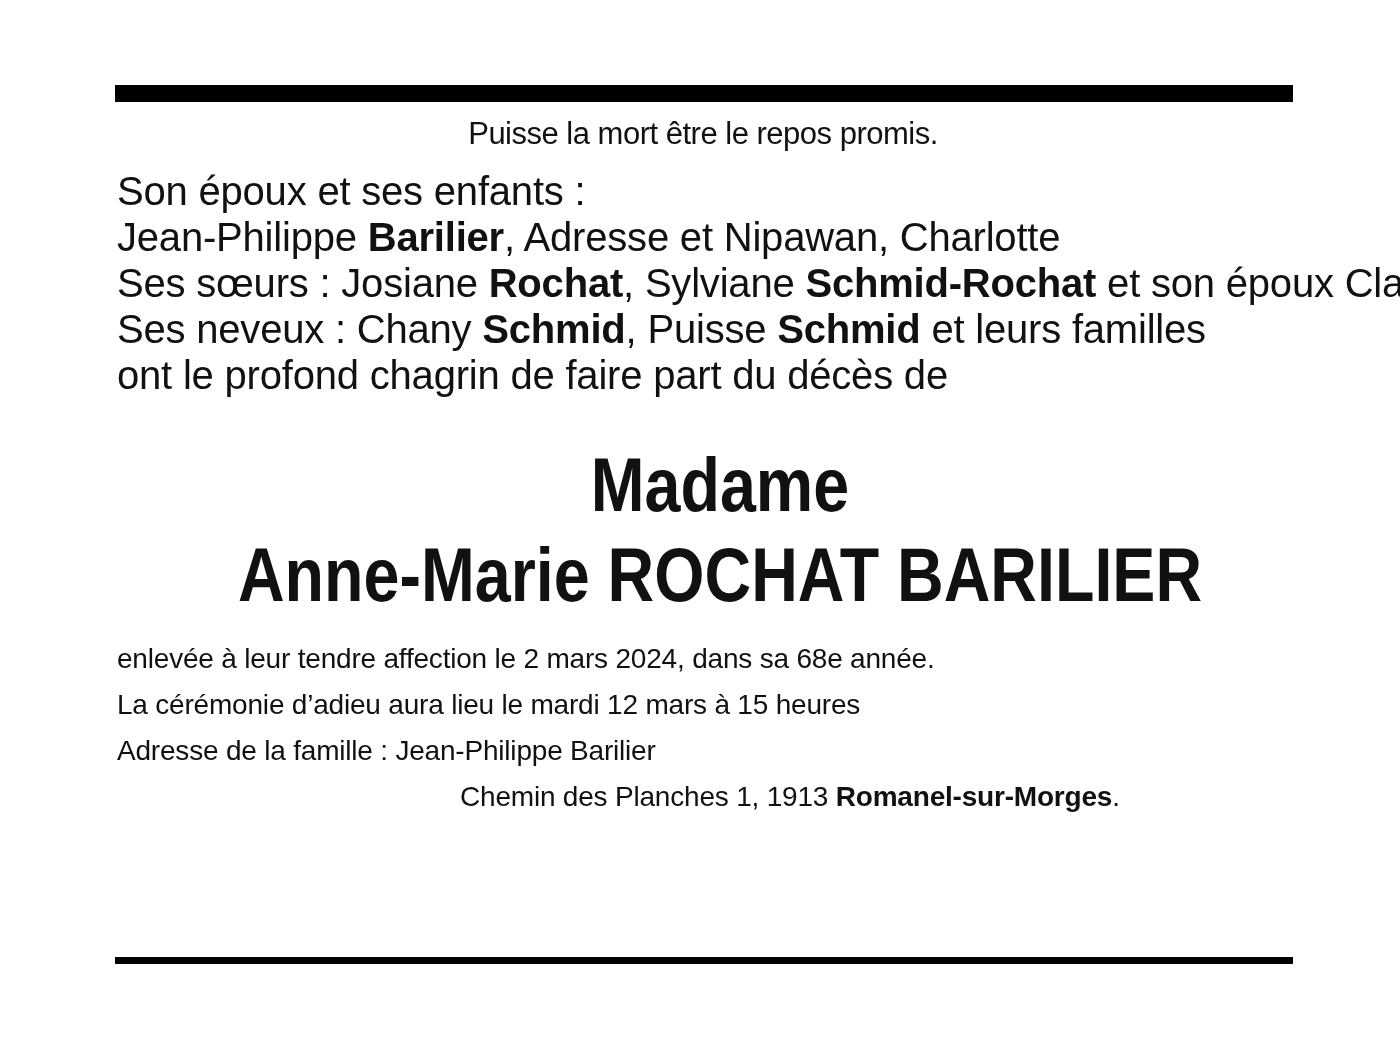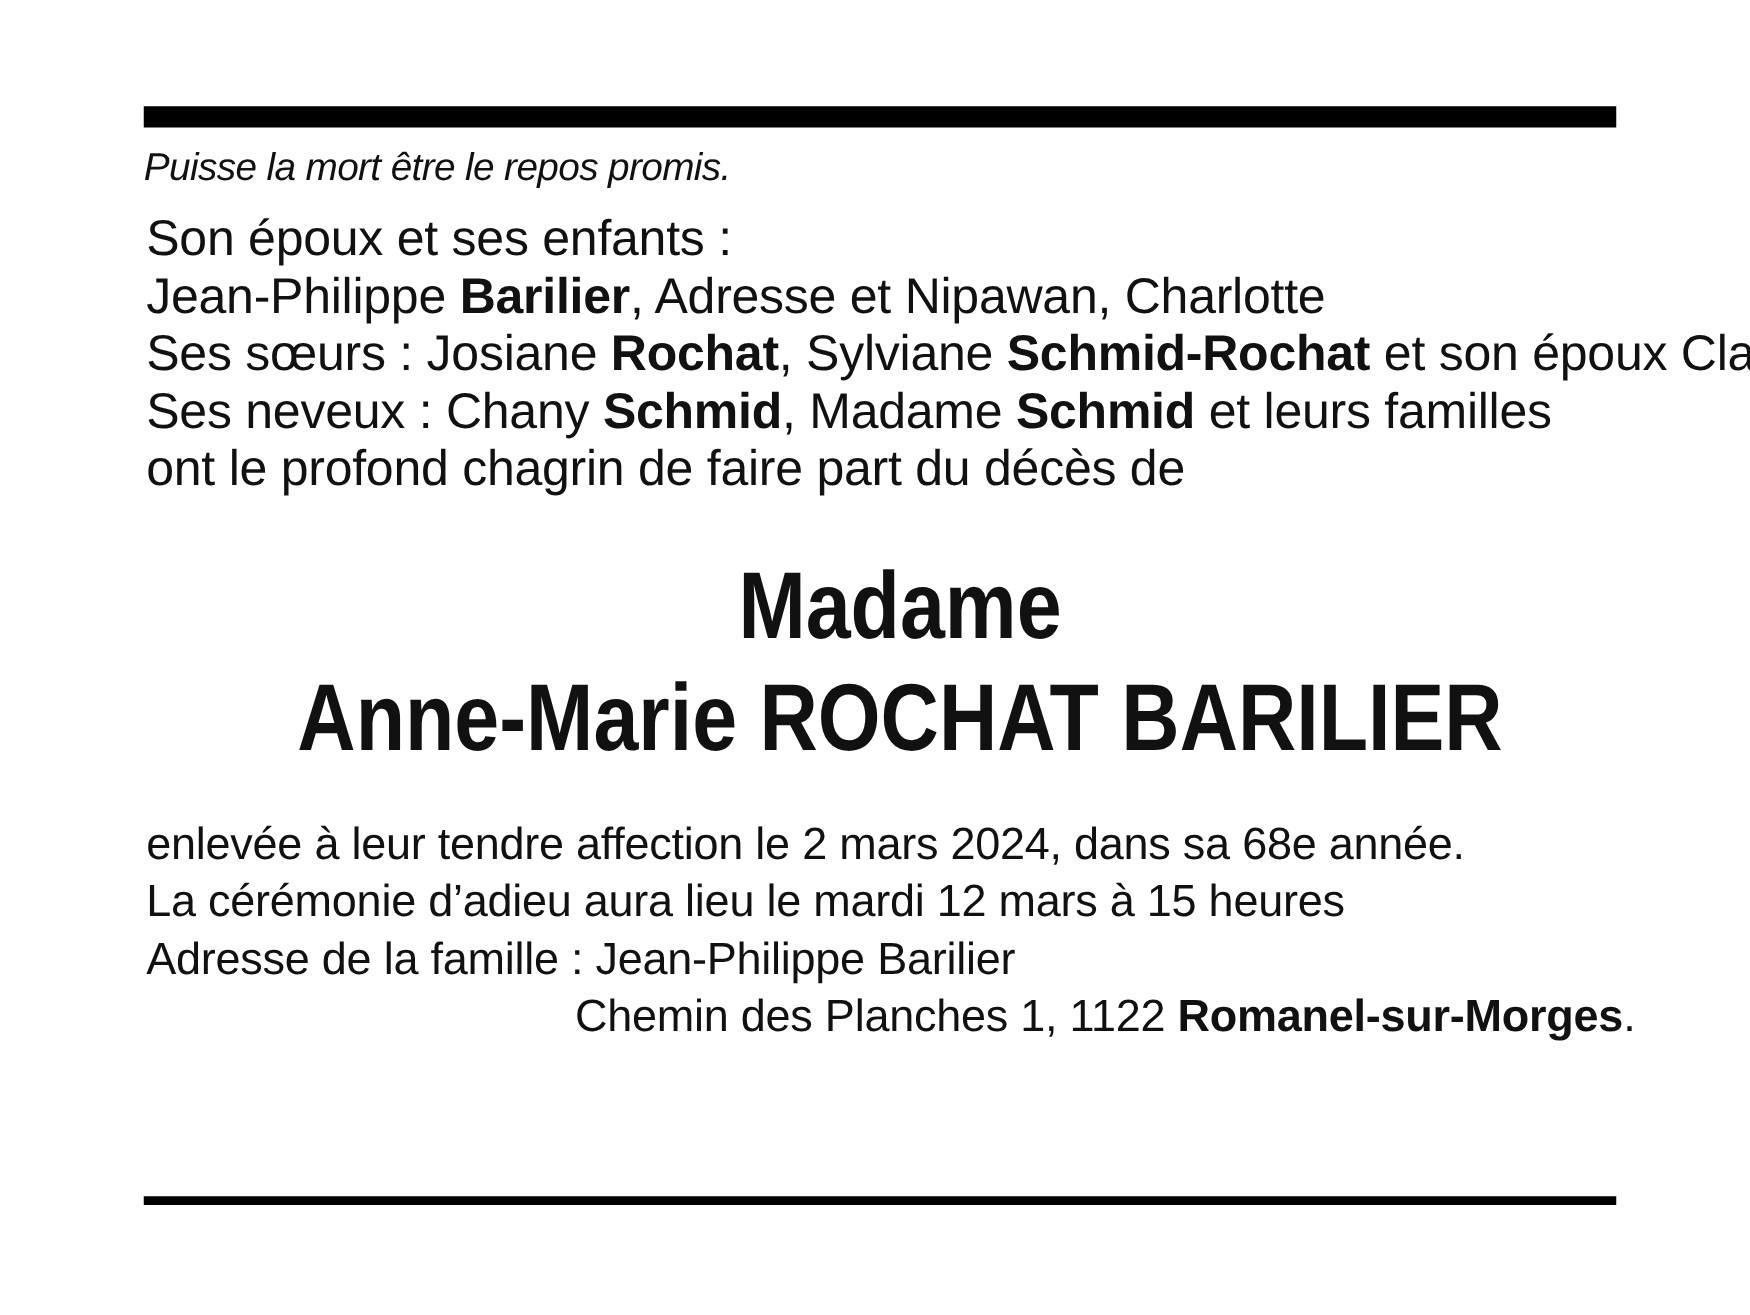--- a/index.html
+++ b/index.html
@@ -23,42 +23,41 @@
     top: 85px;
     width: 1178px;
     height: 17px;
     background: #000000;
   }
   .epitaph {
     position: absolute;
     left: 115px;
     top: 112px;
     width: 1176px;
-    text-align: left;
-    font-style: italic;
+    text-align: center;
     font-size: 31px;
     line-height: 44px;
     letter-spacing: -0.5px;
     white-space: nowrap;
   }
   .intro-block {
     position: absolute;
     left: 117px;
     top: 168px;
     width: 1180px;
     font-size: 40px;
     line-height: 46px;
     letter-spacing: -0.2px;
   }
   .details-block {
     position: absolute;
     left: 117px;
-    top: 652px;
+    top: 636px;
     width: 1180px;
-    font-size: 36px;
+    font-size: 28px;
     line-height: 46px;
     letter-spacing: -0.2px;
   }
   .line { white-space: nowrap; }
   .line.indent { padding-left: 343px; }
   .b { font-weight: 700; margin-top: 17px; }
   .title-block {
     position: absolute;
     left: 131px;
     top: 440px;
@@ -88,31 +87,31 @@
 <div class="notice">
 
   <div class="top-bar"></div>
 
   <div class="epitaph">Puisse la mort être le repos promis.</div>
 
   <div class="intro-block" id="intro-block">
       <div class="line"><span>Son époux et ses enfants :</span></div>
       <div class="line"><span>Jean-Philippe </span><span class="b">Barilier</span><span>, Adresse et Nipawan, Charlotte</span></div>
       <div class="line"><span>Ses sœurs : Josiane </span><span class="b">Rochat</span><span>, Sylviane </span><span class="b">Schmid-Rochat</span><span> et son époux Claude</span></div>
-      <div class="line"><span>Ses neveux : Chany </span><span class="b">Schmid</span><span>, Madame </span><span class="b">Schmid</span><span> et leurs familles</span></div>
+      <div class="line"><span>Ses neveux : Chany </span><span class="b">Schmid</span><span>, Puisse </span><span class="b">Schmid</span><span> et leurs familles</span></div>
       <div class="line"><span>ont le profond chagrin de faire part du décès de</span></div>
     </div>
 
   <div class="title-block">
     <div class="title-line">Madame</div>
     <div class="title-line">Anne-Marie ROCHAT BARILIER</div>
   </div>
 
   <div class="details-block" id="details-block">
       <div class="line"><span>enlevée à leur tendre affection le 2 mars 2024, dans sa 68e année.</span></div>
       <div class="line"><span>La cérémonie d’adieu aura lieu le mardi 12 mars à 15 heures</span></div>
       <div class="line"><span>Adresse de la famille : Jean-Philippe Barilier</span></div>
-      <div class="line indent"><span>Chemin des Planches 1, 1122 </span><span class="b">Romanel-sur-Morges</span><span>.</span></div>
+      <div class="line indent"><span>Chemin des Planches 1, 1913 </span><span class="b">Romanel-sur-Morges</span><span>.</span></div>
     </div>
 
   <div class="bottom-rule"></div>
 
 </div>
 
 </body></html>

